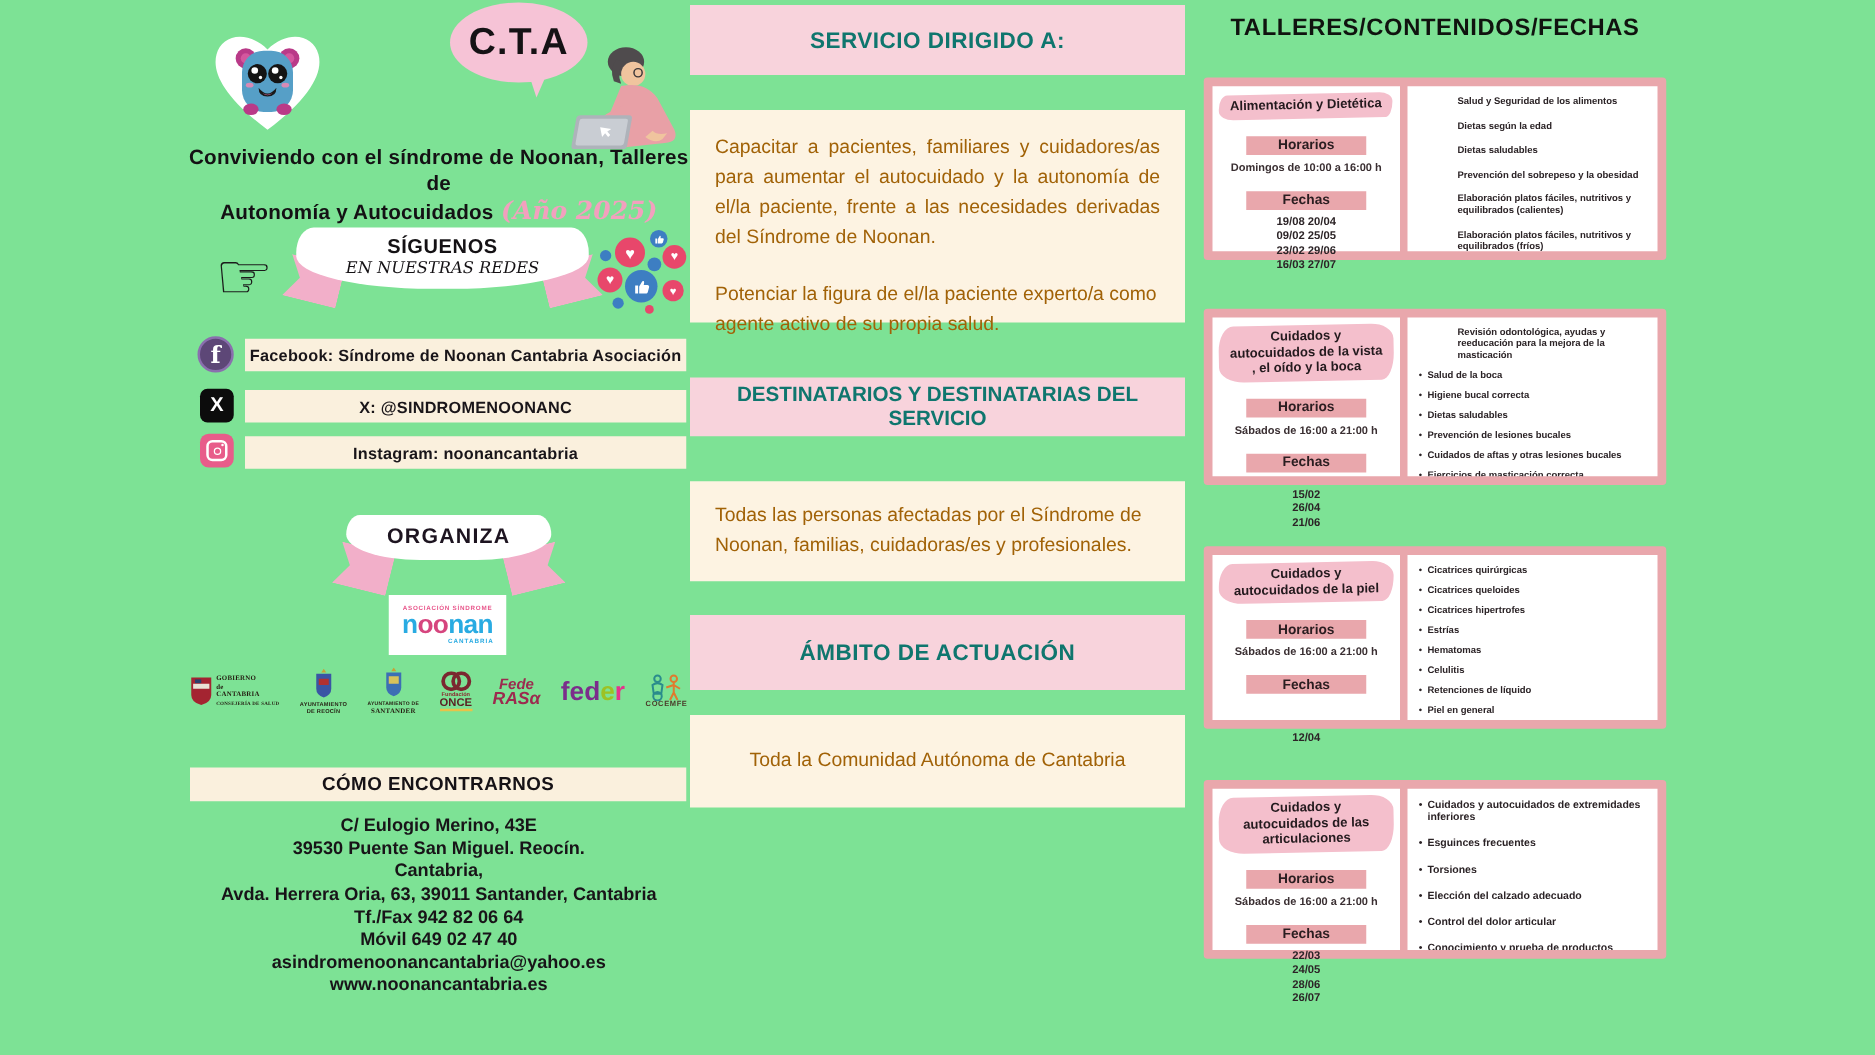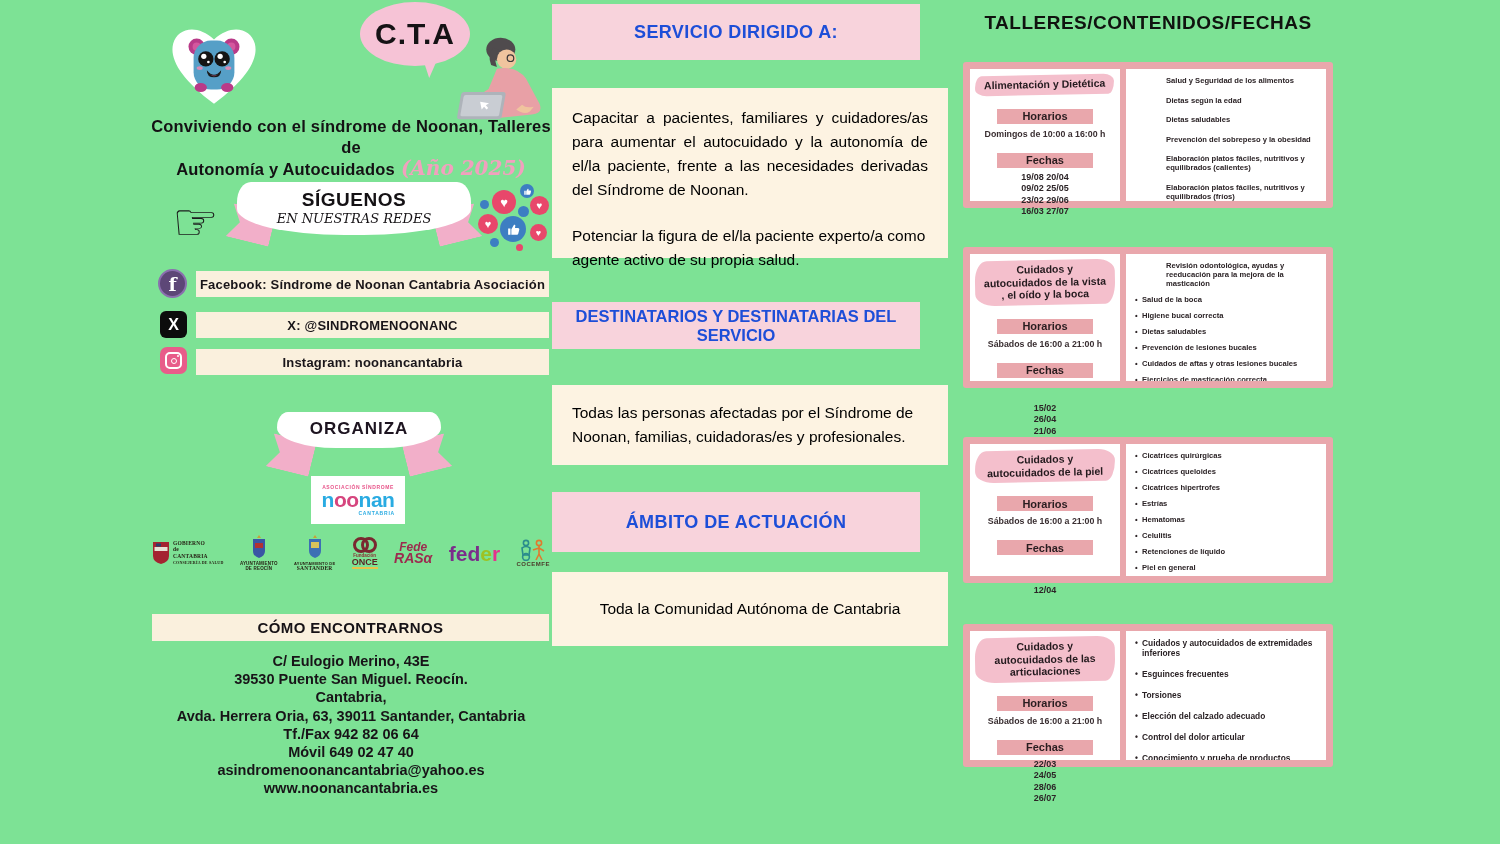--- a/index.html
+++ b/index.html
@@ -44,21 +44,21 @@
     position:absolute; top:26px; width:44px; height:34px; background:#F2AFC9;
   }
   .ribbon .tail.left  { left:-8px;  transform:rotate(14deg);  clip-path:polygon(0 0,100% 0,100% 100%,0 100%,24% 50%); }
   .ribbon .tail.right { right:-8px; transform:rotate(-14deg); clip-path:polygon(0 0,100% 0,76% 50%,100% 100%,0 100%); }
   .ribbon .band {
     position:relative; z-index:2; background:#ffffff; width:100%;
     text-align:center; padding:7px 8px 9px;
     border-radius:14px 14px 46% 46% / 20px 20px 26px 26px;
   }
   .siguenos { left:237px; top:182px; width:234px; height:72px; }
-  .siguenos .l1 { font-weight:bold; font-size:19px; letter-spacing:.5px; color:#141114; }
+  .siguenos .l1 { font-weight:bold; font-size:16px; letter-spacing:.5px; color:#141114; }
   .siguenos .l2 { font-family:"DejaVu Serif",serif; font-style:italic; font-weight:normal; font-size:13px; color:#141114; }
   .organiza-ribbon { left:277px; top:412px; width:164px; height:62px; }
   .organiza-ribbon .l1 { font-weight:bold; font-size:17px; letter-spacing:1px; color:#1d1420; }
 
   
   .cluster { left:478px; top:184px; width:72px; height:70px; }
   .cluster .dot { position:absolute; border-radius:50%; display:flex; align-items:center; justify-content:center; color:#fff; }
   .cluster .pink { background:#E8476B; }
   .cluster .blue { background:#3D7EC2; }
 
@@ -107,28 +107,28 @@
 
   
   .como-bar { left:152px; top:614px; width:397px; height:27px; background:#FAF0DD;
               display:flex; align-items:center; justify-content:center;
               font-weight:bold; font-size:15px; letter-spacing:.4px; color:#161216; }
   .address { left:154px; top:652px; width:394px; text-align:center;
              font-weight:bold; font-size:14.5px; line-height:18.2px; color:#181418; }
   .address .line { display:block; }
 
   
-  .mid-header { left:552px; width:368px; background:#F8D3DC;
+  .mid-header { left:552px; width:396px; background:#F8D3DC;
                 display:flex; align-items:center; justify-content:center; text-align:center;
-                font-weight:bold; color:#1d4ed8; }
+                font-weight:bold; color:#0f766e; }
   .mh1 { top:4px;   height:56px; font-size:18px; letter-spacing:.4px; }
   .mh2 { top:302px; height:47px; font-size:16.5px; line-height:19px; padding:0 14px; }
   .mh3 { top:492px; height:60px; font-size:18px; letter-spacing:.4px; }
   .mid-box { left:552px; width:396px; background:#FDF3E2; padding:18px 20px;
-             font-size:15.5px; line-height:24px; color:#000000; }
+             font-size:15.5px; line-height:24px; color:#a16207; }
   .mb1 { top:88px;  height:170px; }
   .mb2 { top:385px; height:80px; display:flex; align-items:center; }
   .mb3 { top:572px; height:74px; display:flex; align-items:center; justify-content:center; text-align:center; }
   .mb1 p.justify { text-align:justify; }
   .mb1 p + p { margin-top:22px; }
 
   
   .right-header { left:963px; top:12px; width:370px; text-align:center;
                   font-weight:bold; font-size:19px; letter-spacing:.5px; color:#10130f; }
   .card { left:963px; width:370px; background:#E9A7AC; border-radius:3px;
@@ -140,21 +140,21 @@
   .card .panel { background:#fff; height:100%; }
   .card .left  { width:150px; padding:6px 5px; display:flex; flex-direction:column; align-items:center; flex:none; }
   .card .right { flex:1; padding:7px 8px 4px 8px; overflow:hidden; }
   .brush { background:#F4BFCC; padding:3px 9px 4px; transform:rotate(-1.2deg);
            border-radius:12px 18px 10px 20px / 20px 12px 22px 12px;
            font-weight:bold; font-size:10.5px; line-height:12.5px; text-align:center; color:#241a1e; }
   .subbar { background:#E9A7AC; width:96px; text-align:center; font-weight:bold;
             font-size:11px; color:#2a1d20; padding:1.5px 0; margin-top:14px; }
   .sched { font-size:8.8px; font-weight:bold; color:#3a2f32; margin-top:5px; text-align:center; }
   .dates { margin-top:4px; text-align:center; font-weight:bold; font-size:9px; line-height:11.5px; color:#2c2427; }
-  .dates.push { margin-top:25px; }
+  .dates.push { margin-top:12px; }
   .clist { list-style:none; }
   .clist li { font-size:7.6px; line-height:9px; color:#2b2326; font-weight:bold; position:relative;padding-left:32px; }
   .clist li + li { margin-top:7px; }
   .clist li.b { padding-left:8px; }
   .clist li.b::before { content:"•"; position:absolute; left:1px; top:0; }
   .clist.loose li + li { margin-top:10.5px; }
   .clist.big li { font-size:8.4px; line-height:10px; }
   .clist.big li + li { margin-top:11px; }
 </style>
 </head>

